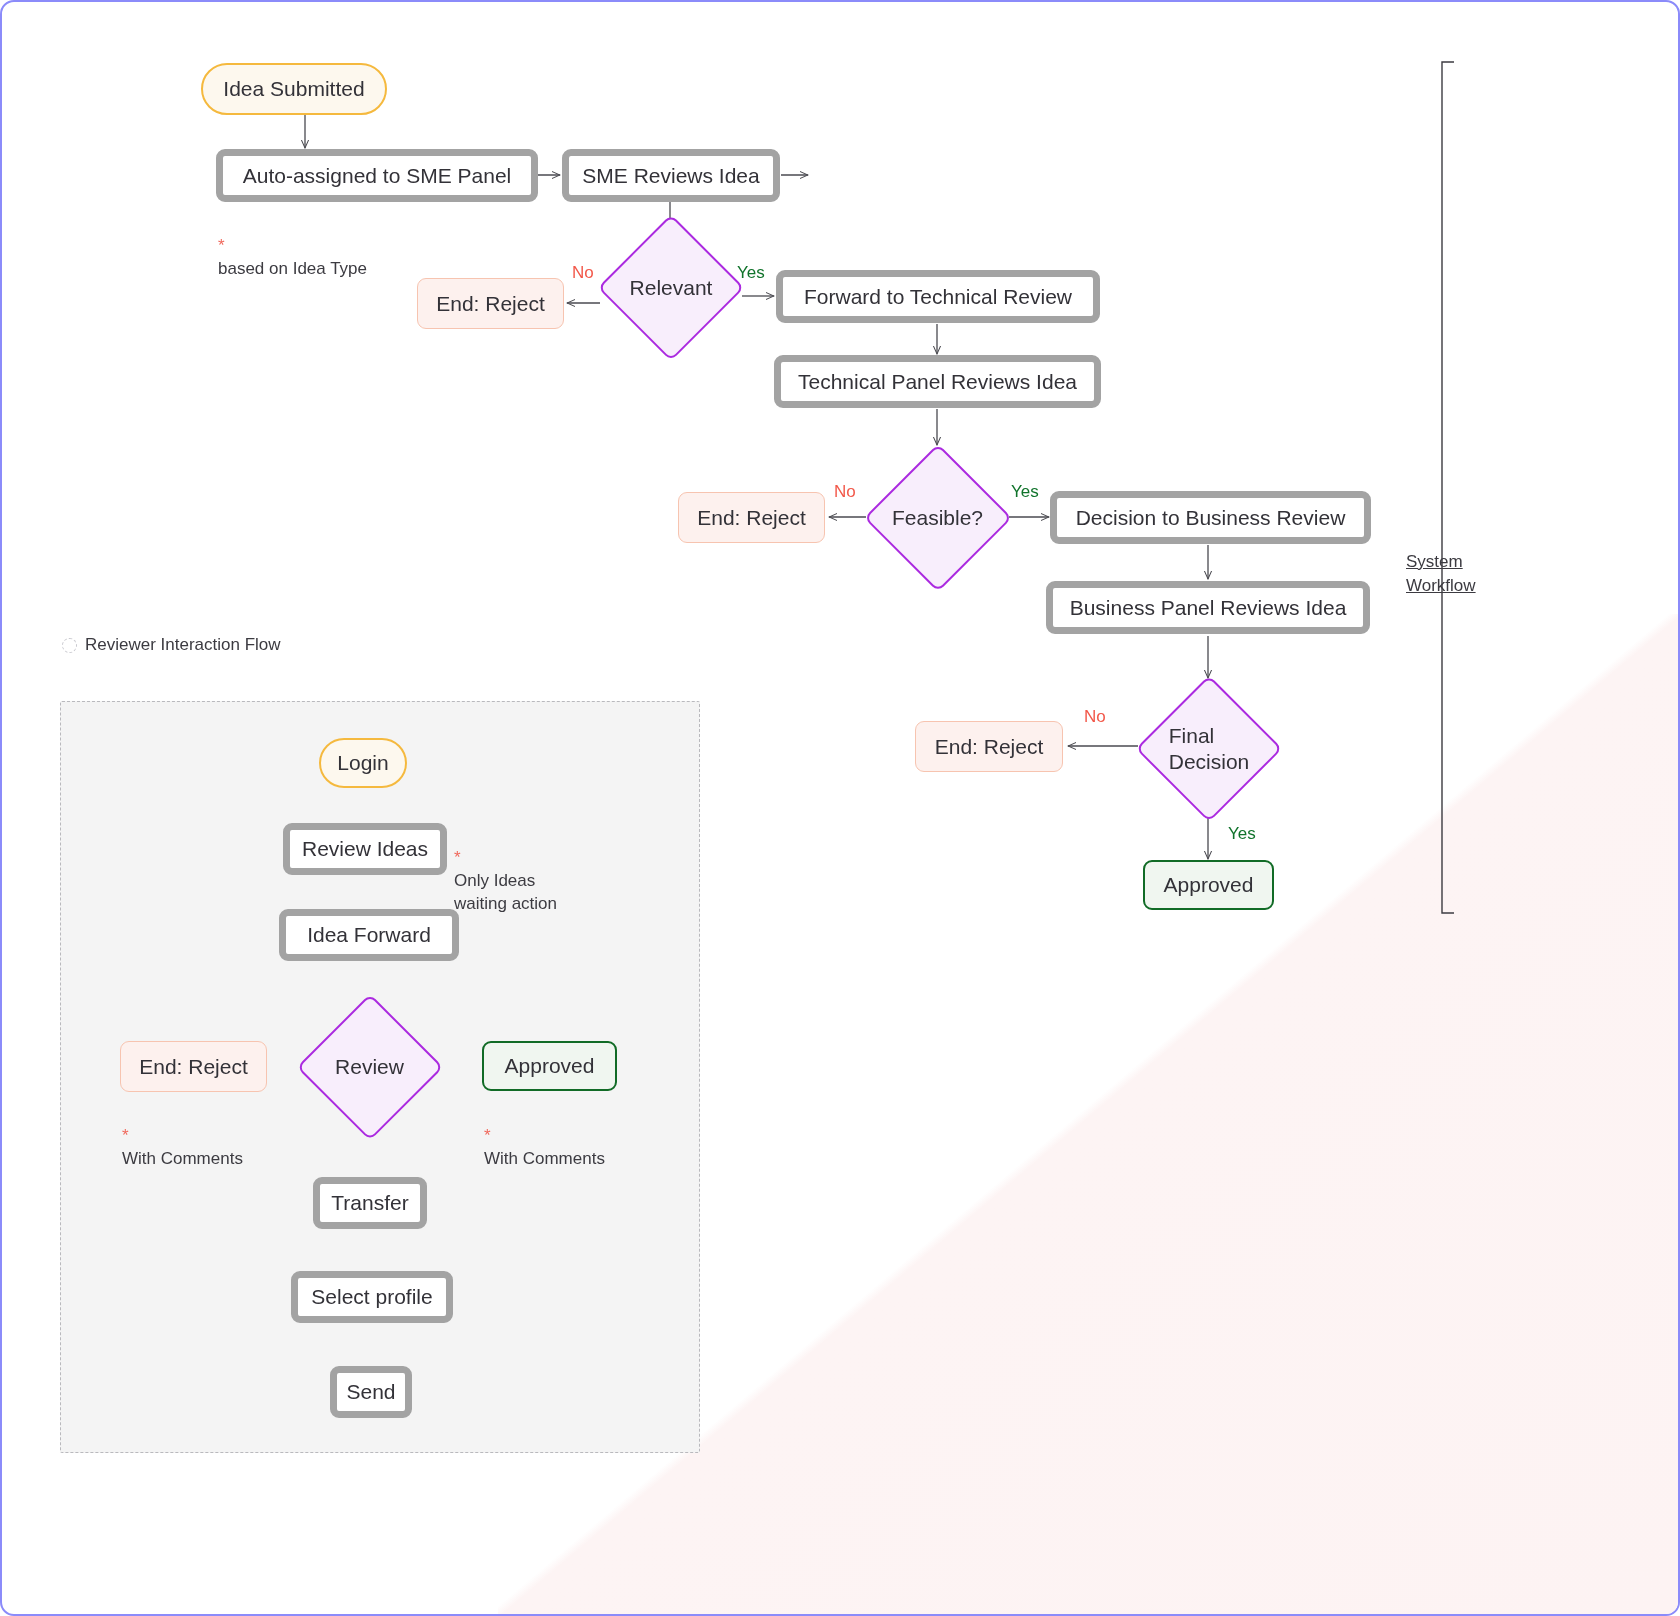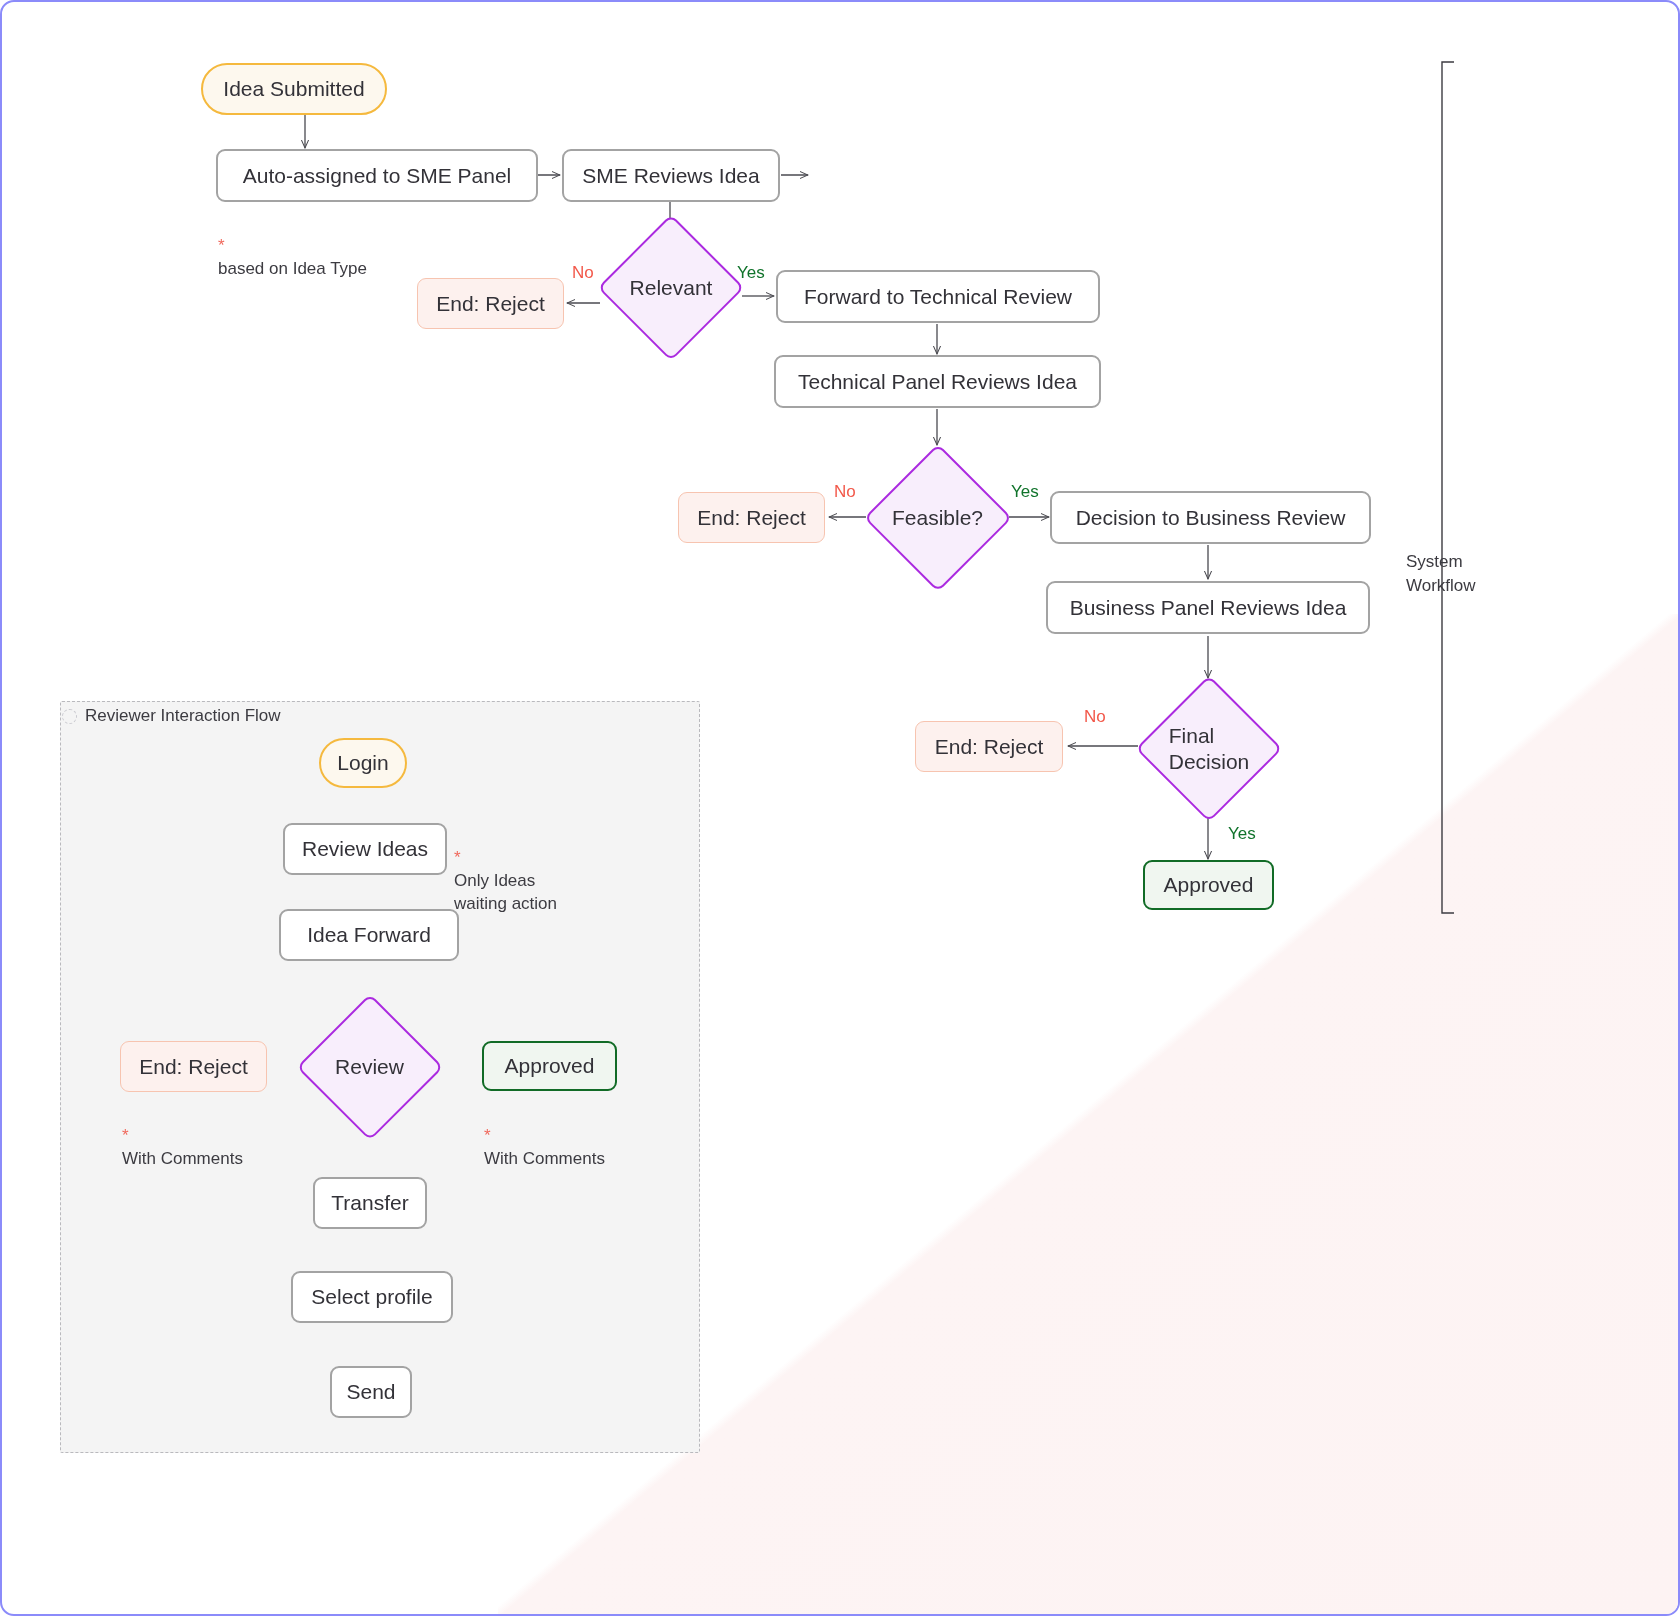--- a/index.html
+++ b/index.html
@@ -52,21 +52,21 @@
     align-items: center;
     justify-content: center;
     text-align: left;
     color: #333238;
     font-size: 21px;
     line-height: 1.22;
     z-index: 3;
   }
   .n-process {
     background: #ffffff;
-    border: 2px solid #a3a3a3;
+    border: 7px solid #a3a3a3;
     border-radius: 9px;
   }
   .n-start {
     background: #fdf8ee;
     border: 2.5px solid #f5b93e;
     border-radius: 999px;
   }
   .n-reject {
     background: #fdf1ee;
     border: 1px solid #f7c4b0;
@@ -144,20 +144,21 @@
     border-radius: 2px;
     z-index: 1;
   }
   .bracket-label {
     position: absolute;
     font-size: 17px;
     color: #3c3b41;
     line-height: 1.4;
     z-index: 4;
     white-space: pre-line;
+    text-decoration: underline;
   }
 </style>
 </head>
 <body>
 
 <div class="canvas">
 
   <div class="wedge"></div>
 
   <svg class="edges" viewBox="0 0 1680 1616">
@@ -283,21 +284,21 @@
 
     <div class="node n-approved" style="left:1141px; top:858px; width:131px; height:50px;">
       <span>Approved</span>
     </div>
 
     <div class="bracket-label" style="left:1404px; top:524px;">
       <span>System
 Workflow</span>
     </div>
 
-    <div class="group-title" style="left:60px; top:704px;">
+    <div class="group-title" style="left:60px; top:633px;">
       <span class="group-dot"></span>
       <span>Reviewer Interaction Flow</span>
     </div>
 
     <div class="group-box" style="left:58px; top:699px; width:638px; height:750px;"></div>
 
     <div class="node n-start" style="left:317px; top:736px; width:88px; height:50px;">
       <span>Login</span>
     </div>
 

